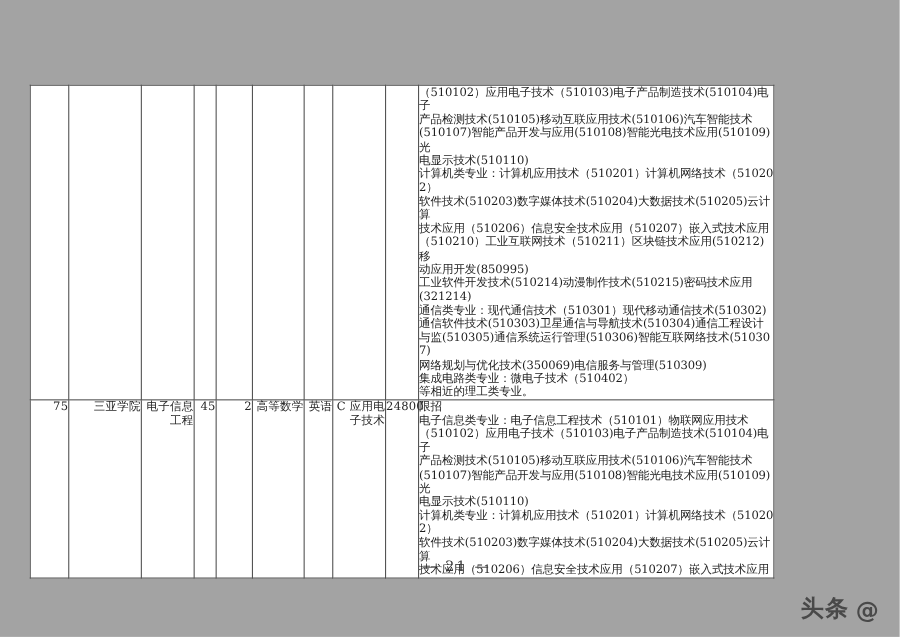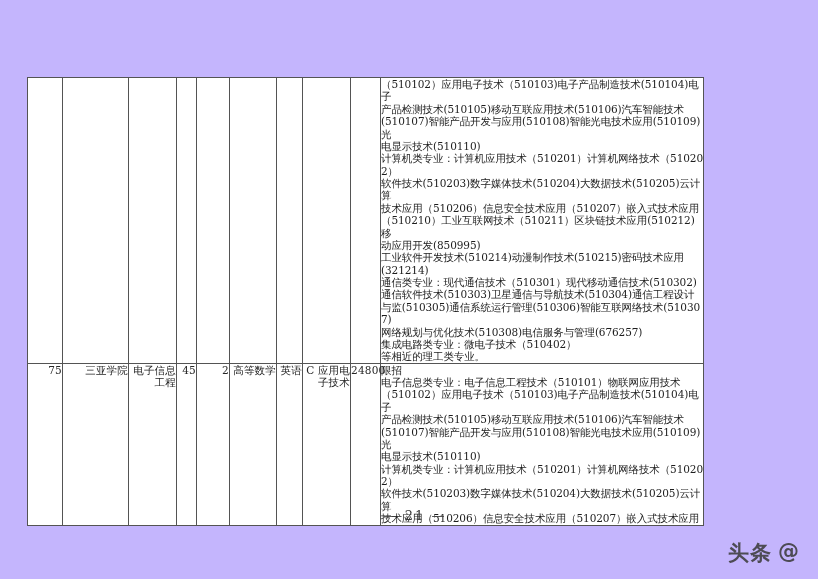--- a/index.html
+++ b/index.html
@@ -13,21 +13,21 @@
     position: relative;
     font-family: "DejaVu Serif", "Liberation Serif", serif;
     color: #1b1b1b;
     overflow: hidden;
   }
 
   
   #page {
     position: absolute;
     inset: 0;
-    background: #c4b5fd;
+    background: #a3a3a3;
   }
 
   
   #doc-table {
     position: absolute;
     left: 27px;
     top: 77px;
     width: 676px;
     height: 413px;
     border-collapse: collapse;
@@ -98,21 +98,21 @@
     font-family: "DejaVu Serif", "Liberation Serif", serif;
     margin-left: 12px;
   }
 
   
   #watermark {
     position: absolute;
     right: 18px;
     bottom: 12px;
     display: flex;
-    align-items: flex-start;
+    align-items: flex-end;
     gap: 6px;
     font-family: "DejaVu Sans", "Liberation Sans", sans-serif;
     font-weight: bold;
     font-size: 21px;
     color: #3d3d3d;
     opacity: 0.88;
     letter-spacing: 1px;
   }
   #watermark .wm-at {
     font-size: 21px;
@@ -156,21 +156,21 @@
             <p>计算机类专业：计算机应用技术（510201）计算机网络技术（510202）</p>
             <p>软件技术(510203)数字媒体技术(510204)大数据技术(510205)云计算</p>
             <p>技术应用（510206）信息安全技术应用（510207）嵌入式技术应用</p>
             <p>（510210）工业互联网技术（510211）区块链技术应用(510212)移</p>
             <p>动应用开发(850995)</p>
             <p>工业软件开发技术(510214)动漫制作技术(510215)密码技术应用</p>
             <p>(321214)</p>
             <p>通信类专业：现代通信技术（510301）现代移动通信技术(510302)</p>
             <p>通信软件技术(510303)卫星通信与导航技术(510304)通信工程设计</p>
             <p>与监(510305)通信系统运行管理(510306)智能互联网络技术(510307)</p>
-            <p>网络规划与优化技术(510308)电信服务与管理(676257)</p>
+            <p>网络规划与优化技术(350069)电信服务与管理(510309)</p>
             <p>集成电路类专业：微电子技术（510402）</p>
             <p>等相近的理工类专业。</p>
           </td>
       </tr>
       <tr style="height:143px">
         <td class="cell-center num">75</td>
         <td class="cell-center">三亚学院</td>
         <td class="cell-center">电子信息工程</td>
         <td class="cell-center num">45</td>
         <td class="cell-center num">2</td>

